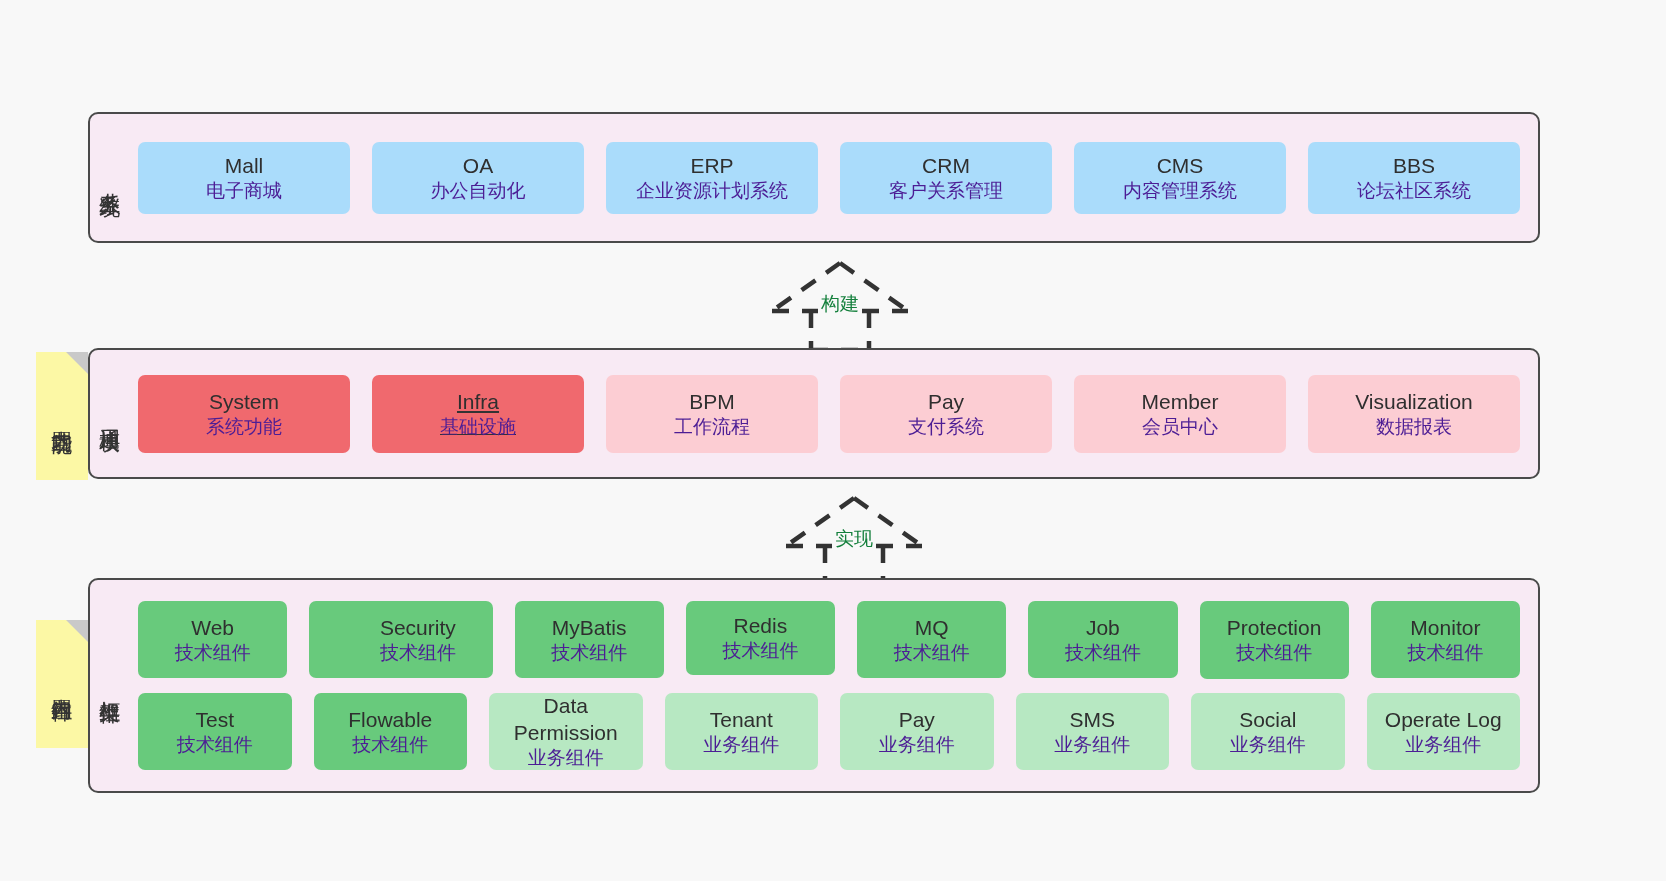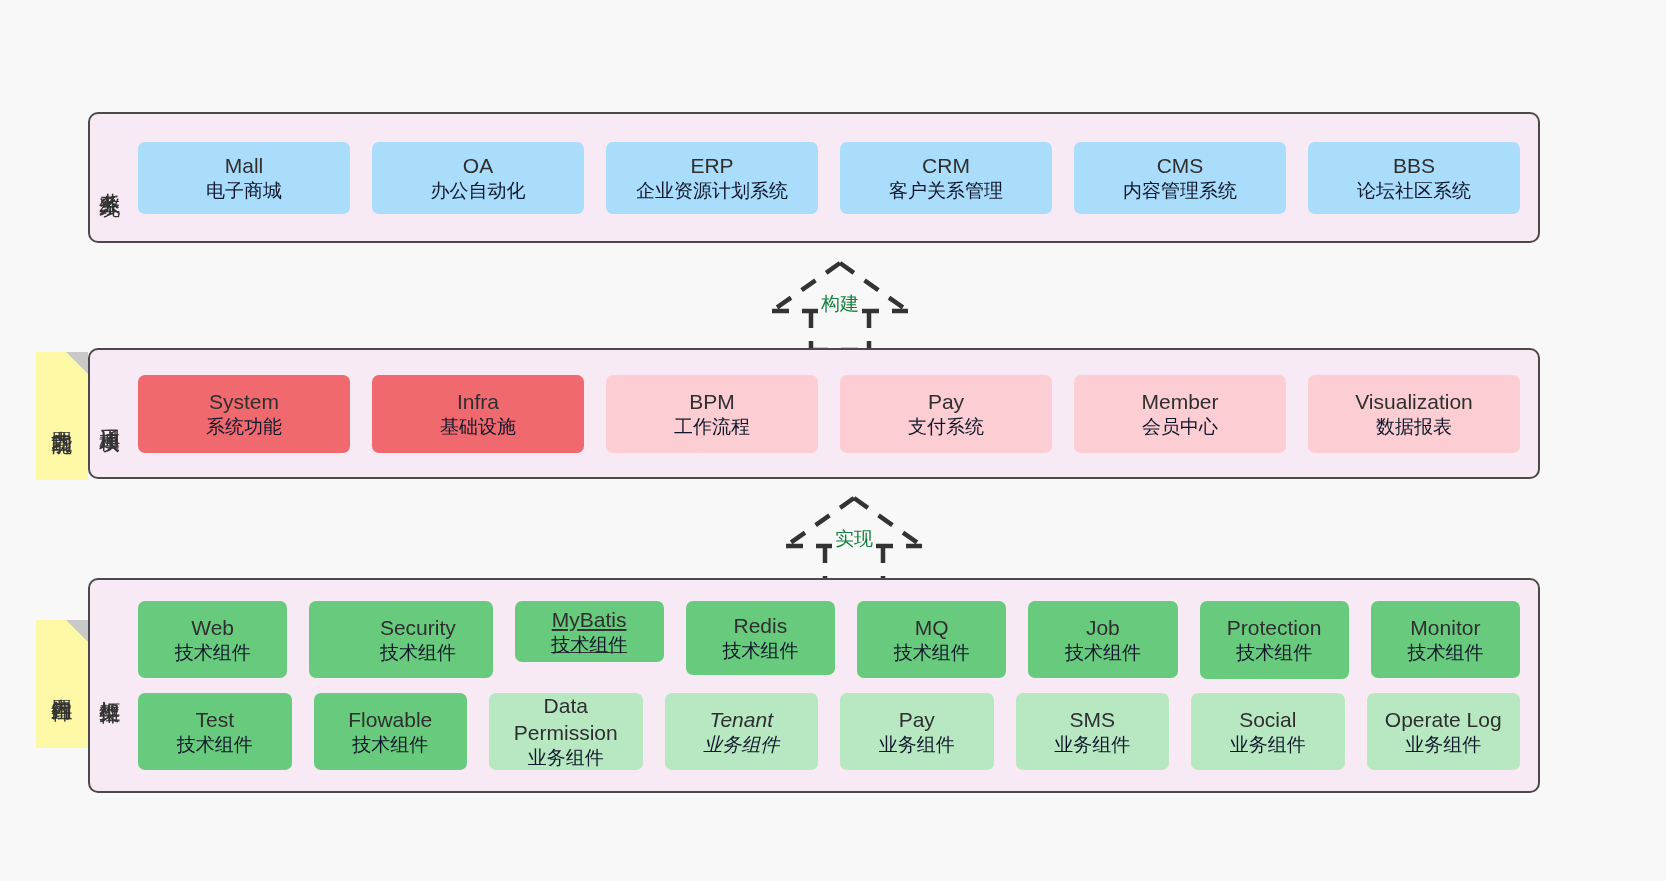--- a/index.html
+++ b/index.html
@@ -76,21 +76,21 @@
     box-sizing: border-box;
     padding: 4px 6px;
     line-height: 1.3;
   }
   .box .en {
     font-size: 21px;
     color: #2f2f2f;
   }
   .box .cn {
     font-size: 19px;
-    color: #0f172a;
+    color: #4c1d95;
   }
 
   .box-blue        { background: #aadcfb; }
   .box-red-strong  { background: #f0696e; }
   .box-red-soft    { background: #fccdd3; }
   .box-green-strong{ background: #68ca7c; }
   .box-green-soft  { background: #b7e8c2; }
 
   
   .note {
@@ -199,21 +199,21 @@
   <div class="layer" id="layer-common" style="left:88px; top:348px; width:1452px; height:131px;">
     <div class="layer-title">通用模块</div>
     <div class="layer-body">
       <div class="row">
 
         <div class="box box-red-strong" style="height:78px;">
           <span class="en">System</span>
           <span class="cn">系统功能</span>
         </div>
 
-        <div class="box box-red-strong" style="height:78px;">
+        <div class="box box-red-strong" style="height:78px;text-decoration:underline;">
           <span class="en">Infra</span>
           <span class="cn">基础设施</span>
         </div>
 
         <div class="box box-red-soft" style="height:78px;">
           <span class="en">BPM</span>
           <span class="cn">工作流程</span>
         </div>
 
         <div class="box box-red-soft" style="height:78px;">
@@ -255,21 +255,21 @@
 
       <div class="row">
         <div class="box box-green-strong" style="height:77px;text-align:right;">
           <span class="en">Web</span>
           <span class="cn">技术组件</span>
         </div>
         <div class="box box-green-strong" style="height:77px;padding-left:40px;">
           <span class="en">Security</span>
           <span class="cn">技术组件</span>
         </div>
-        <div class="box box-green-strong" style="height:61px;text-decoration:underline;">
+        <div class="box box-green-strong" style="height:77px;">
           <span class="en">MyBatis</span>
           <span class="cn">技术组件</span>
         </div>
         <div class="box box-green-strong" style="height:74px;">
           <span class="en">Redis</span>
           <span class="cn">技术组件</span>
         </div>
         <div class="box box-green-strong" style="height:77px;">
           <span class="en">MQ</span>
           <span class="cn">技术组件</span>
@@ -294,21 +294,21 @@
           <span class="cn">技术组件</span>
         </div>
         <div class="box box-green-strong" style="height:77px;">
           <span class="en">Flowable</span>
           <span class="cn">技术组件</span>
         </div>
         <div class="box box-green-soft" style="height:77px;">
           <span class="en" style="max-width:108px;">Data Permission</span>
           <span class="cn">业务组件</span>
         </div>
-        <div class="box box-green-soft" style="height:77px;font-style:italic;">
+        <div class="box box-green-soft" style="height:77px;">
           <span class="en">Tenant</span>
           <span class="cn">业务组件</span>
         </div>
         <div class="box box-green-soft" style="height:77px;">
           <span class="en">Pay</span>
           <span class="cn">业务组件</span>
         </div>
         <div class="box box-green-soft" style="height:77px;">
           <span class="en">SMS</span>
           <span class="cn">业务组件</span>

